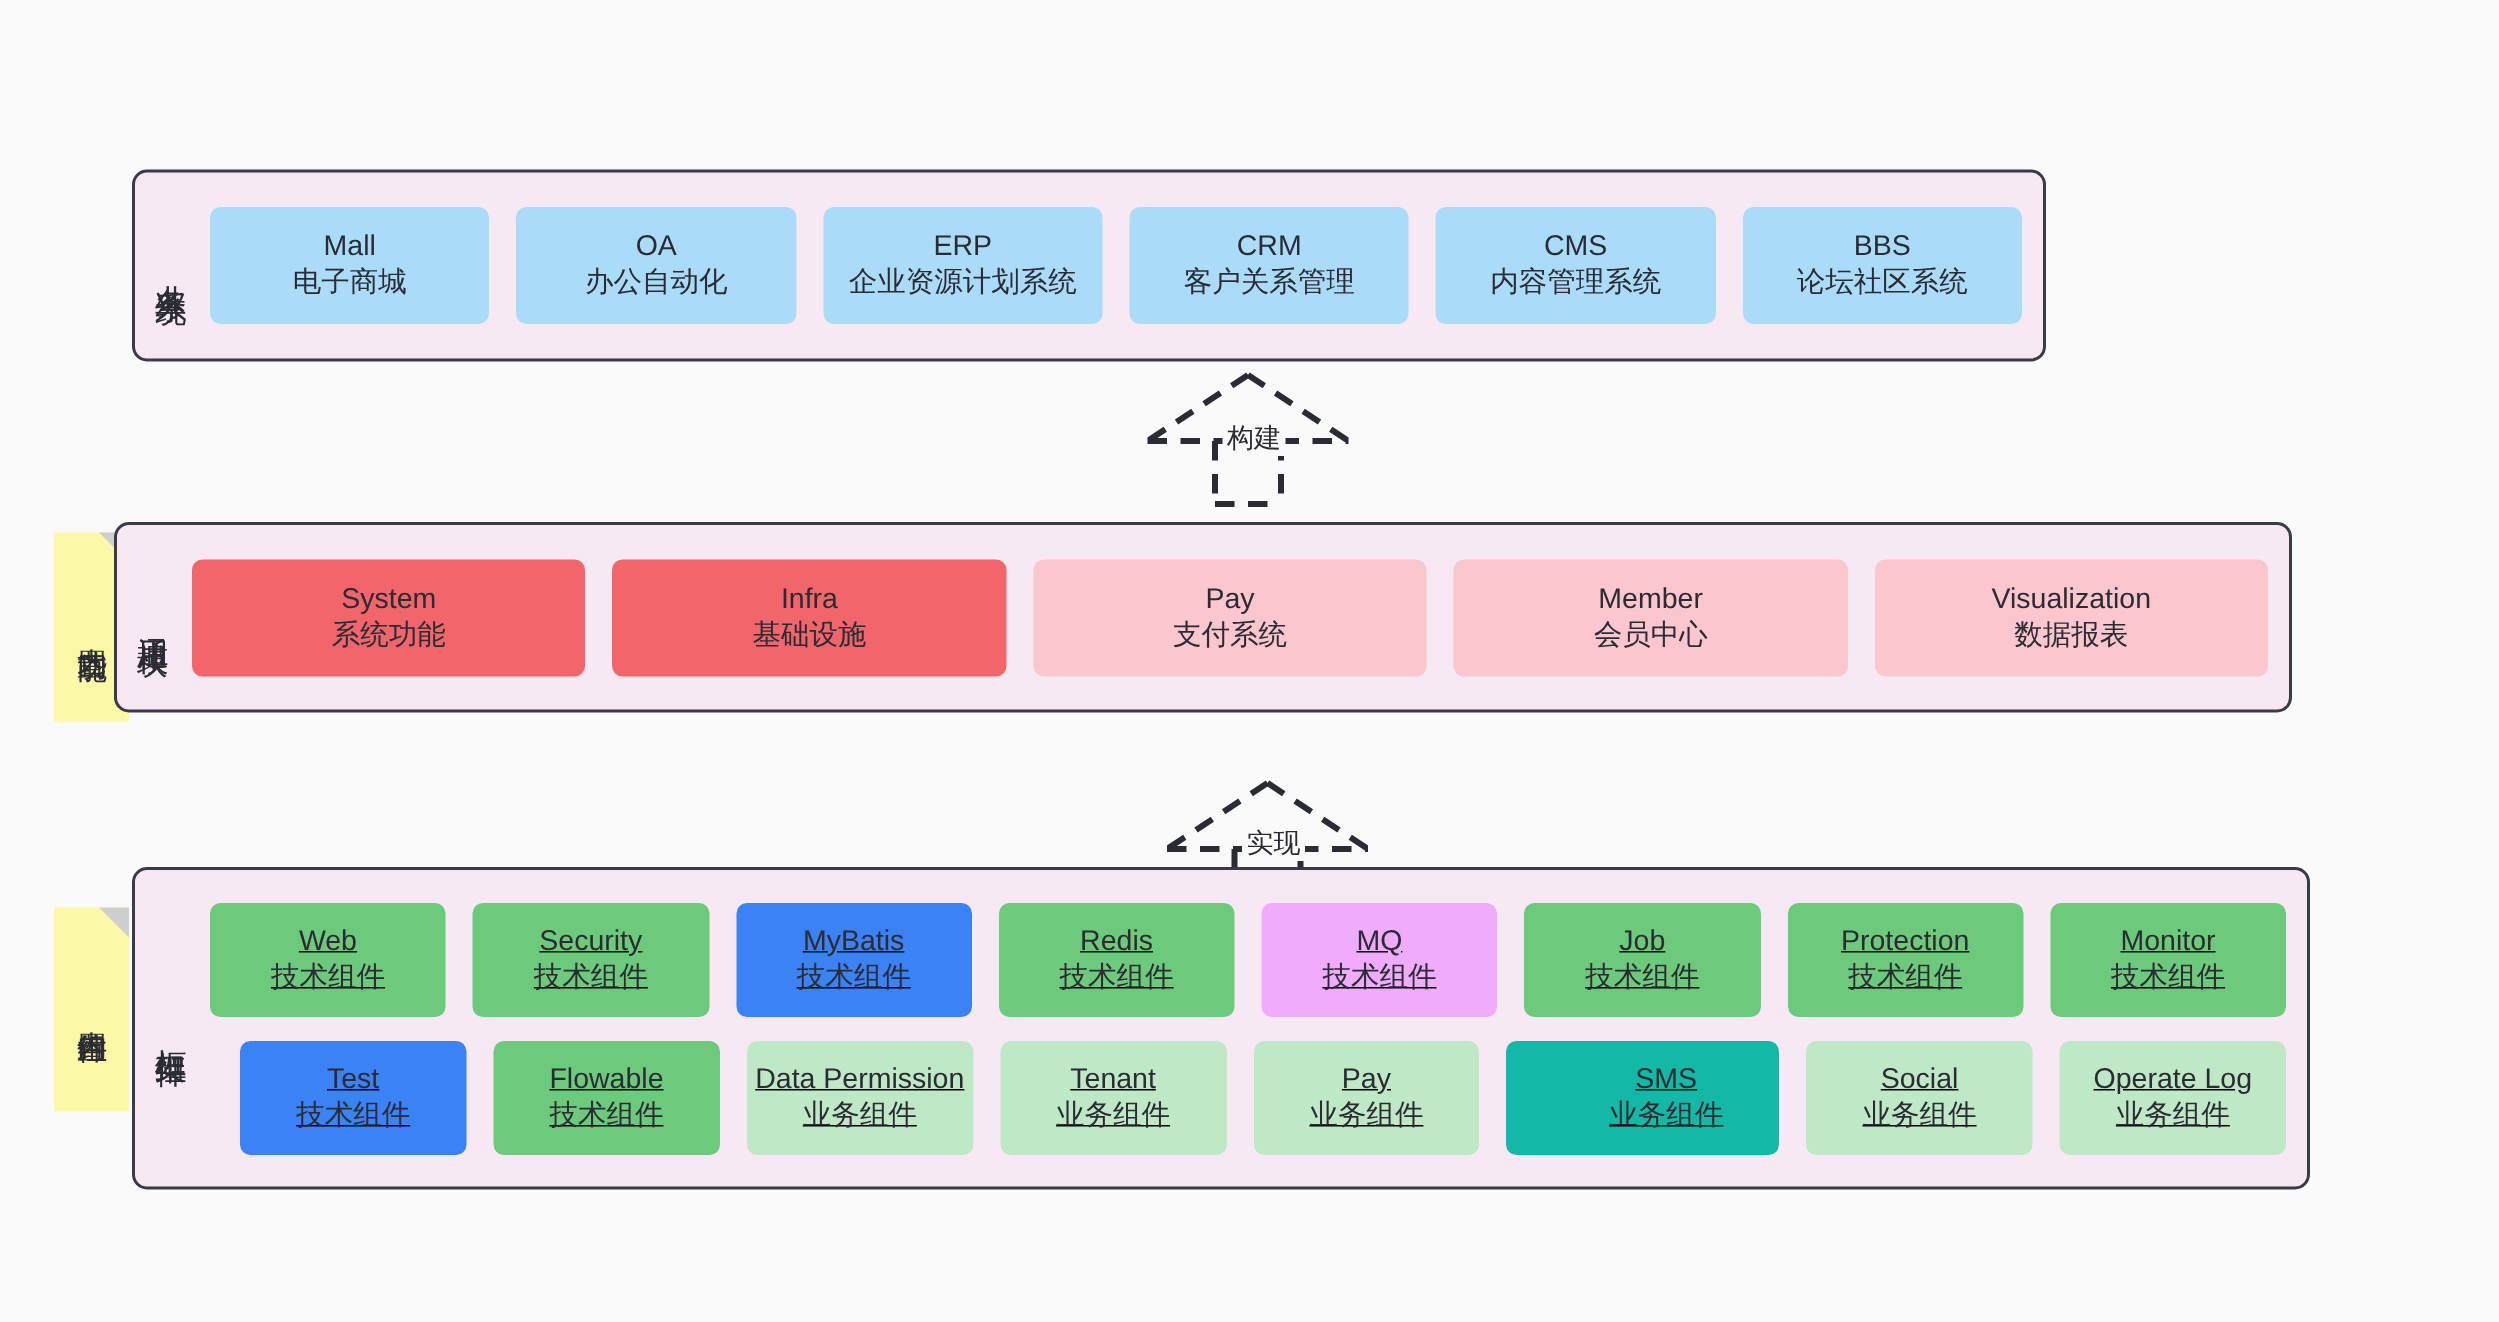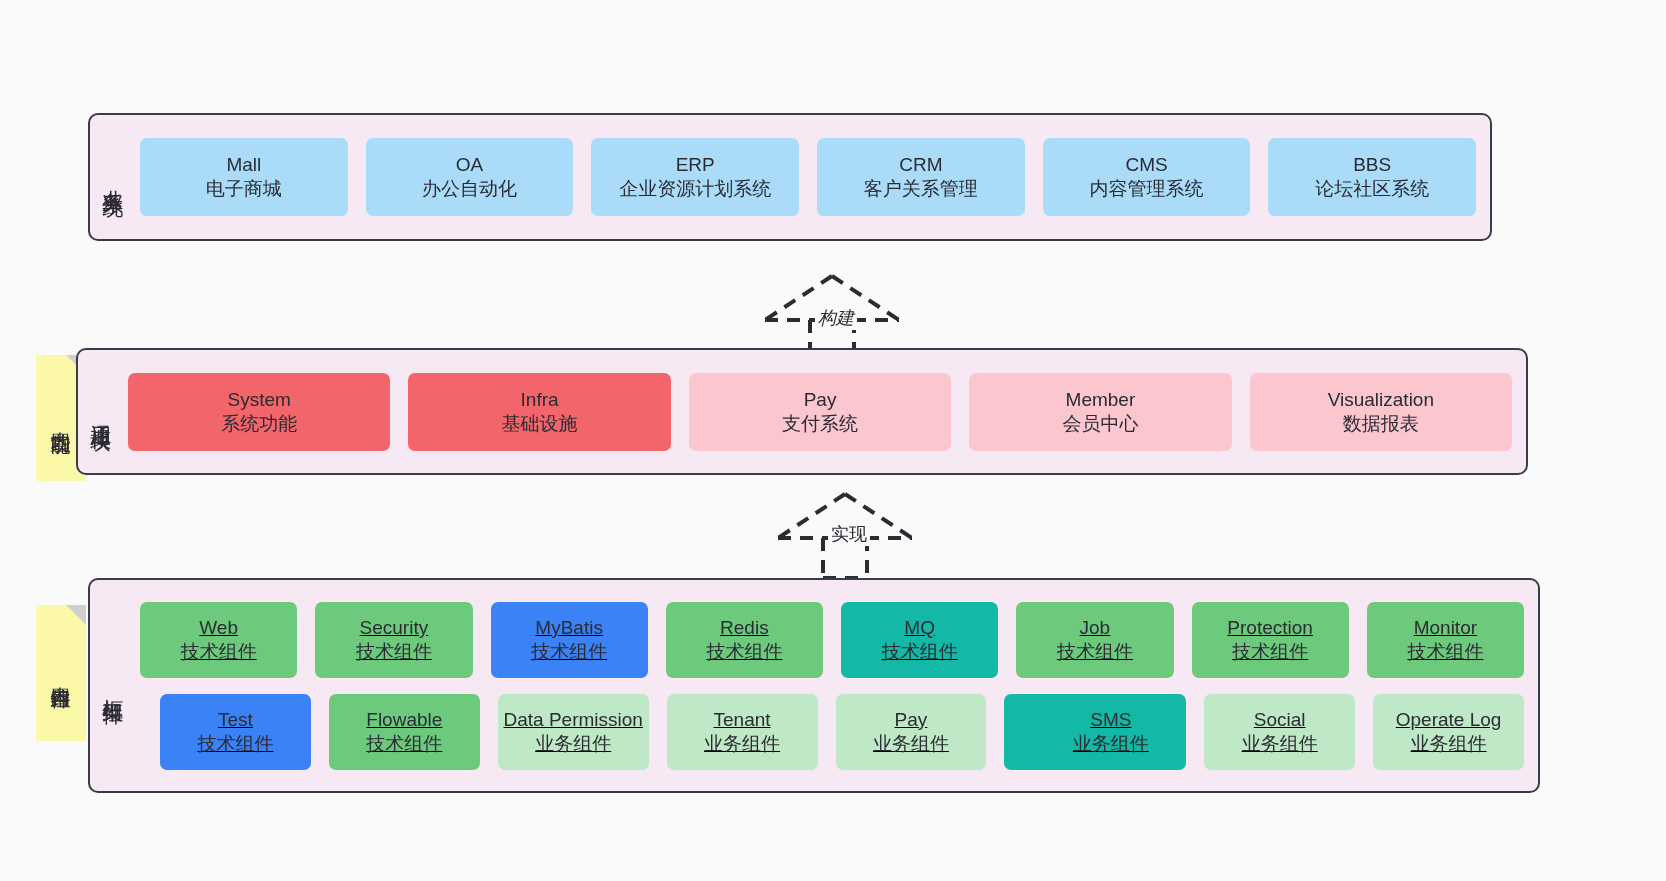--- a/index.html
+++ b/index.html
@@ -63,21 +63,21 @@
     justify-content: center;
     text-align: center;
     color: #2b2b33;
     line-height: 1.25;
     padding: 6px 4px;
   }
   .card .t1 { font-size: 19px; }
   .card .t2 { font-size: 19px; }
 
   
-  #layer-business { left: 88px;  top: 113px; width: 1404px; height: 128px; }
+  #layer-business { left: 88px;  top: 113px; width: 1276px; height: 128px; }
   #layer-common   { left: 76px;  top: 348px; width: 1452px; height: 127px; }
   #layer-frame    { left: 88px;  top: 578px; width: 1452px; height: 215px; }
 
   #layer-business .layer-body .row { height: 78px; }
   #layer-common   .layer-body .row { height: 78px; }
   #layer-frame    .layer-body .row { height: 76px; text-decoration: underline; }
   #layer-frame    .layer-body { gap: 16px; }
 
   
   .note {
@@ -110,23 +110,23 @@
   .arrow svg { display: block; overflow: visible; }
   .arrow .alabel {
     position: absolute;
     font-size: 18px;
     color: #2b2b33;
     background: #fafafa;
     padding: 0 3px;
     white-space: nowrap;
     user-select: none;
   }
-  #arrow-build     { left: 757px; top: 274px; width: 150px; height: 90px; font-style: italic; }
+  #arrow-build     { left: 757px; top: 248px; width: 150px; height: 90px; }
   #arrow-build .alabel     { left: 58px; top: 32px; }
-  #arrow-implement { left: 770px; top: 492px; width: 150px; height: 88px; }
+  #arrow-implement { left: 770px; top: 520px; width: 150px; height: 88px; }
   #arrow-implement .alabel { left: 58px; top: 30px; }
 </style>
 </head>
 <body>
 
 <div id="canvas">
 
   <div class="note" id="note-builtin-function">
     <span class="fold"></span>
     <span>内置功能</span>
@@ -233,21 +233,21 @@
             <div class="t2">技术组件</div>
           </div>
           <div class="card" style="background: #3b82f6;">
             <div class="t1">MyBatis</div>
             <div class="t2">技术组件</div>
           </div>
           <div class="card" style="background: rgb(109, 202, 125);">
             <div class="t1">Redis</div>
             <div class="t2">技术组件</div>
           </div>
-          <div class="card" style="background: #14b8a6;">
+          <div class="card" style="background: #f0abfc;">
             <div class="t1">MQ</div>
             <div class="t2">技术组件</div>
           </div>
           <div class="card" style="background: rgb(109, 202, 125);">
             <div class="t1">Job</div>
             <div class="t2">技术组件</div>
           </div>
           <div class="card" style="background: rgb(109, 202, 125);">
             <div class="t1">Protection</div>
             <div class="t2">技术组件</div>

